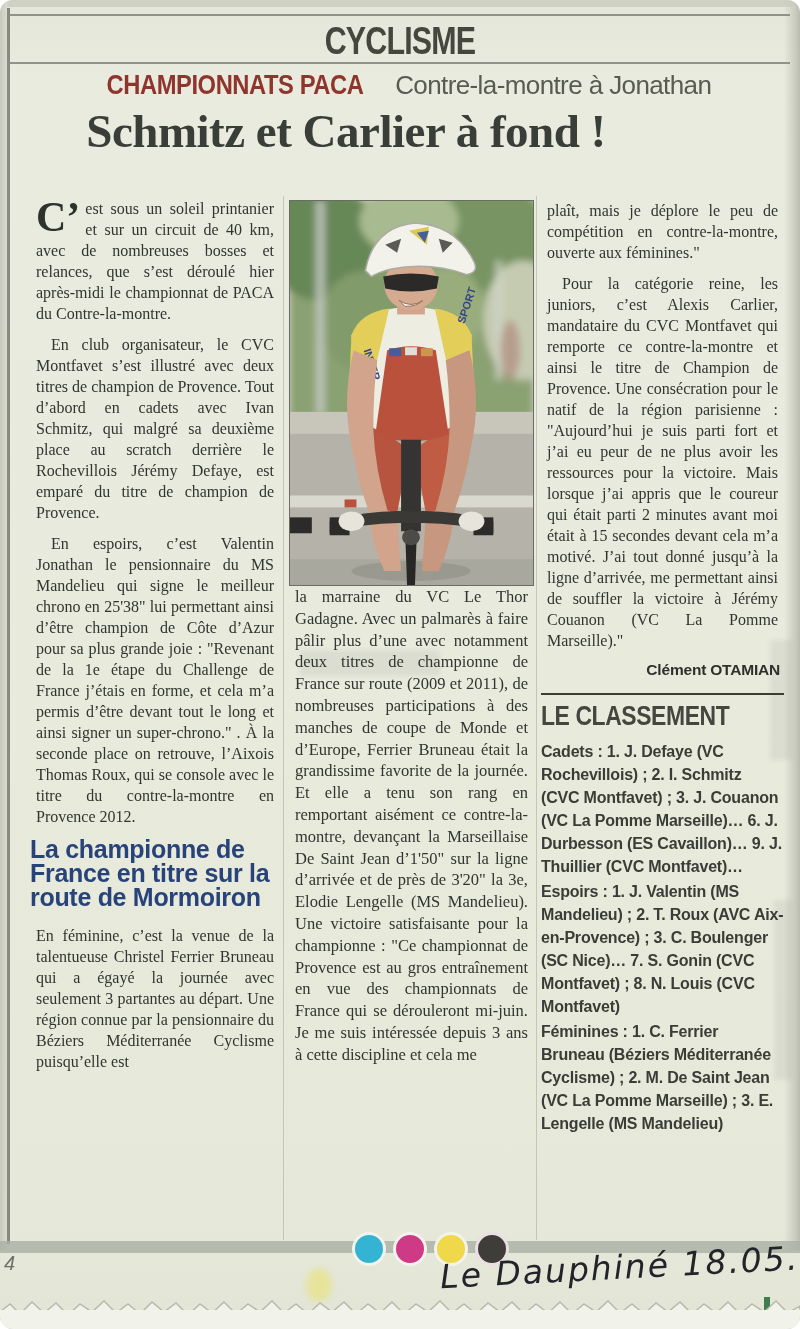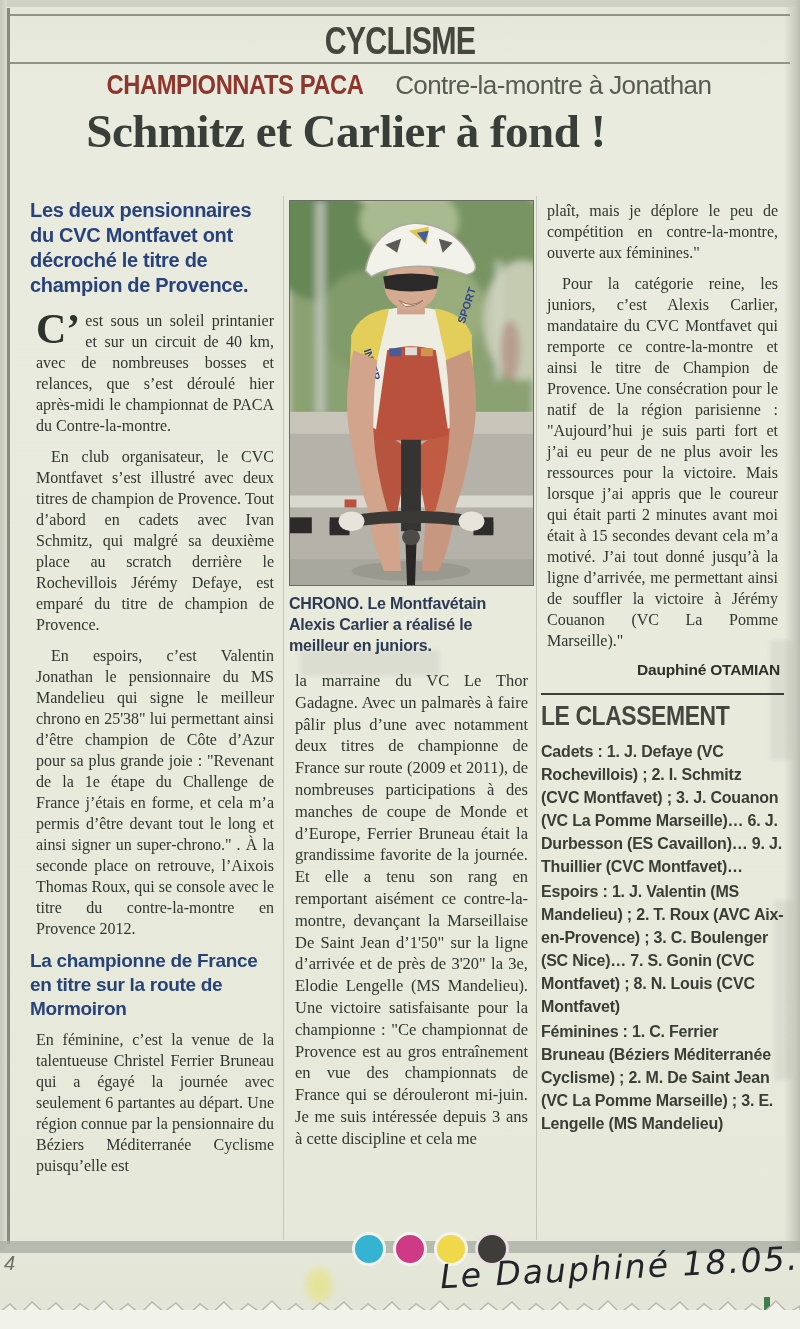--- a/index.html
+++ b/index.html
@@ -1,18 +1,18 @@
 <!DOCTYPE html>
 <html lang="fr"><head>
 <meta charset="utf-8">
 <style>
   html,body{margin:0;padding:0;}
   body{font-family:"Liberation Sans",sans-serif;}
   #scan{position:relative;width:800px;height:1329px;overflow:hidden;
-        background:linear-gradient(180deg,#e3e6d8 0%,#e9ebdf 6%,#e8eadc 55%,#e6e8da 92%,#e2e4d6 100%);}
+        background:linear-gradient(180deg,#e3e6d8 0%,#e9ebdf 6%,#e8eadc 55%,#e6e8da 92%,#e2e4d6 100%);border-radius:13px;}
   
   .edge-top{position:absolute;left:0;top:0;width:800px;height:7px;background:#ced1c4;}
   .edge-left{position:absolute;left:0;top:0;width:7px;height:1250px;background:linear-gradient(90deg,#c6c9bb,#dadcd0);}
   .edge-right{position:absolute;right:0;top:0;width:16px;height:1250px;background:linear-gradient(90deg,rgba(0,0,0,0),#c9ccbe 70%,#b9bcae);}
   .fold-line{position:absolute;left:7px;top:8px;width:3px;height:1236px;background:#55564e;opacity:.65;}
   .ghost{position:absolute;background:#8e9188;opacity:.14;filter:blur(2px);border-radius:2px;}
 
   
   .rule-h{position:absolute;left:10px;width:780px;height:2px;background:#90938a;}
   .section-banner{position:absolute;left:0;top:20px;width:800px;text-align:center;
@@ -30,21 +30,21 @@
   #col1{left:30px;width:250px;height:1042px;}
   #col2{left:289px;width:245px;height:1042px;top:200px;}
   #col3{left:541px;width:243px;height:1046px;top:200px;}
 
   .lede{font-weight:bold;font-size:20px;line-height:25px;letter-spacing:-.3px;color:#27427c;margin:0 0 12px;}
   .body-text{font-family:"Liberation Serif",serif;font-size:16px;line-height:21px;
       color:#31352f;text-align:justify;margin:0 6px 10px;hyphens:auto;}
   .indent{text-indent:15px;}
   .dropcap{float:left;font-family:"Liberation Serif",serif;font-weight:bold;
       font-size:42px;line-height:34px;padding:2px 5px 0 0;color:#2e322d;}
-  .subhead{font-weight:bold;font-size:19px;line-height:24px;letter-spacing:-.3px;color:#28437a;margin:4px 0 8px;}
+  .subhead{font-weight:bold;font-size:25px;line-height:24px;letter-spacing:-.3px;color:#28437a;margin:4px 0 16px;}
 
   
   .photo-frame{width:245px;height:386px;border:1px solid #6b6d64;box-sizing:border-box;background:#cfd2c4;overflow:hidden;}
   .photo-frame svg{display:block;width:100%;height:100%;filter:saturate(.85) contrast(.92) brightness(1.03);}
   .caption{font-weight:bold;font-size:16px;line-height:21px;letter-spacing:-.2px;color:#2e3a55;margin:7px 0 14px;}
 
   .byline{font-weight:bold;font-size:15.5px;color:#2f2f2c;text-align:right;margin:2px 4px 14px 0;letter-spacing:-.2px;}
   .classement-rule{border:0;border-top:2px solid #3c3d37;margin:0 0 6px;}
   .classement-title{font-weight:bold;font-size:27px;letter-spacing:-.5px;color:#44463f;
       transform:scaleX(.85);transform-origin:left;margin:0 0 8px;}
@@ -89,26 +89,25 @@
     <span class="kicker">CHAMPIONNATS PACA</span>
     <span class="kicker-sub">Contre-la-montre à Jonathan</span>
   </div>
 
   <h1 class="headline" style="margin:0">Schmitz et Carlier à fond !</h1>
 
   <div class="colrule" style="left:283px"></div>
   <div class="colrule" style="left:536px"></div>
 
   <div class="col" id="col1">
-    <p class="lede">Les deux pensionnaires du CVC Montfavet ont décroché le titre de champion de Provence.</p>
     <p class="body-text"><span class="dropcap">C’</span><span>est sous un soleil printanier et sur un circuit de 40 km, avec de nombreuses bosses et relances, que s’est déroulé hier après-midi le championnat de PACA du Contre-la-montre.</span></p>
     <p class="body-text indent">En club organisateur, le CVC Montfavet s’est illustré avec deux titres de champion de Provence. Tout d’abord en cadets avec Ivan Schmitz, qui malgré sa deuxième place au scratch derrière le Rochevillois Jérémy Defaye, est emparé du titre de champion de Provence.</p>
     <p class="body-text indent">En espoirs, c’est Valentin Jonathan le pensionnaire du MS Mandelieu qui signe le meilleur chrono en 25'38" lui permettant ainsi d’être champion de Côte d’Azur pour sa plus grande joie : "Revenant de la 1e étape du Challenge de France j’étais en forme, et cela m’a permis d’être devant tout le long et ainsi signer un super-chrono." . À la seconde place on retrouve, l’Aixois Thomas Roux, qui se console avec le titre du contre-la-montre en Provence 2012.</p>
     <h3 class="subhead">La championne de France en titre sur la route de Mormoiron</h3>
-    <p class="body-text">En féminine, c’est la venue de la talentueuse Christel Ferrier Bruneau qui a égayé la journée avec seulement 6 partantes au départ. Une région connue par la pensionnaire du Béziers Méditerranée Cyclisme puisqu’elle est</p>
+    <p class="body-text">En féminine, c’est la venue de la talentueuse Christel Ferrier Bruneau qui a égayé la journée avec seulement 3 partantes au départ. Une région connue par la pensionnaire du Béziers Méditerranée Cyclisme puisqu’elle est</p>
   </div>
 
   <div class="col" id="col2">
     <div class="photo-frame">
       <svg viewBox="0 0 245 386" preserveAspectRatio="none">
         <defs>
             <filter id="bgblur">
               <feGaussianBlur stdDeviation="4"></feGaussianBlur>
             </filter>
           </defs>
@@ -179,28 +178,27 @@
 
           <ellipse cx="62" cy="322" rx="13" ry="10" fill="#e8e6da"></ellipse>
           <ellipse cx="183" cy="322" rx="13" ry="10" fill="#e8e6da"></ellipse>
           <rect x="55" y="300" width="12" height="8" fill="#c8472e"></rect>
 
           <path d="M116,330 L128,330 L126,386 L118,386 Z" fill="#1f1e1c"></path>
           <ellipse cx="122" cy="338" rx="9" ry="8" fill="#454440"></ellipse>
         </g>
       </svg>
     </div>
-    <p class="caption">CHRONO. Le Montfavétain Alexis Carlier a réalisé le meilleur en juniors.</p>
     <p class="body-text" style="font-size:16.5px;line-height:21.8px">la marraine du VC Le Thor Gadagne. Avec un palmarès à faire pâlir plus d’une avec notamment deux titres de championne de France sur route (2009 et 2011), de nombreuses participations à des manches de coupe de Monde et d’Europe, Ferrier Bruneau était la grandissime favorite de la journée. Et elle a tenu son rang en remportant aisément ce contre-la-montre, devançant la Marseillaise De Saint Jean d’1'50" sur la ligne d’arrivée et de près de 3'20" la 3e, Elodie Lengelle (MS Mandelieu). Une victoire satisfaisante pour la championne : "Ce championnat de Provence est au gros entraînement en vue des championnats de France qui se dérouleront mi-juin. Je me suis intéressée depuis 3 ans à cette discipline et cela me</p>
   </div>
 
   <div class="col" id="col3">
     <p class="body-text">plaît, mais je déplore le peu de compétition en contre-la-montre, ouverte aux féminines."</p>
     <p class="body-text indent">Pour la catégorie reine, les juniors, c’est Alexis Carlier, mandataire du CVC Montfavet qui remporte ce contre-la-montre et ainsi le titre de Champion de Provence. Une consécration pour le natif de la région parisienne : "Aujourd’hui je suis parti fort et j’ai eu peur de ne plus avoir les ressources pour la victoire. Mais lorsque j’ai appris que le coureur qui était parti 2 minutes avant moi était à 15 secondes devant cela m’a motivé. J’ai tout donné jusqu’à la ligne d’arrivée, me permettant ainsi de souffler la victoire à Jérémy Couanon (VC La Pomme Marseille)."</p>
-    <p class="byline">Dauphiné OTAMIAN</p>
+    <p class="byline">Clément OTAMIAN</p>
     <hr class="classement-rule">
     <h2 class="classement-title">LE CLASSEMENT</h2>
     <p class="classement-entry">Cadets : 1. J. Defaye (VC Rochevillois) ; 2. I. Schmitz (CVC Montfavet) ; 3. J. Couanon (VC La Pomme Marseille)… 6. J. Durbesson (ES Cavaillon)… 9. J. Thuillier (CVC Montfavet)…</p>
     <p class="classement-entry">Espoirs : 1. J. Valentin (MS Mandelieu) ; 2. T. Roux (AVC Aix-en-Provence) ; 3. C. Boulenger (SC Nice)… 7. S. Gonin (CVC Montfavet) ; 8. N. Louis (CVC Montfavet)</p>
     <p class="classement-entry">Féminines : 1. C. Ferrier Bruneau (Béziers Méditerranée Cyclisme) ; 2. M. De Saint Jean (VC La Pomme Marseille) ; 3. E. Lengelle (MS Mandelieu)</p>
   </div>
 
   <div class="print-stripe"></div>
   <div class="stain"></div>
   <div class="dots">

